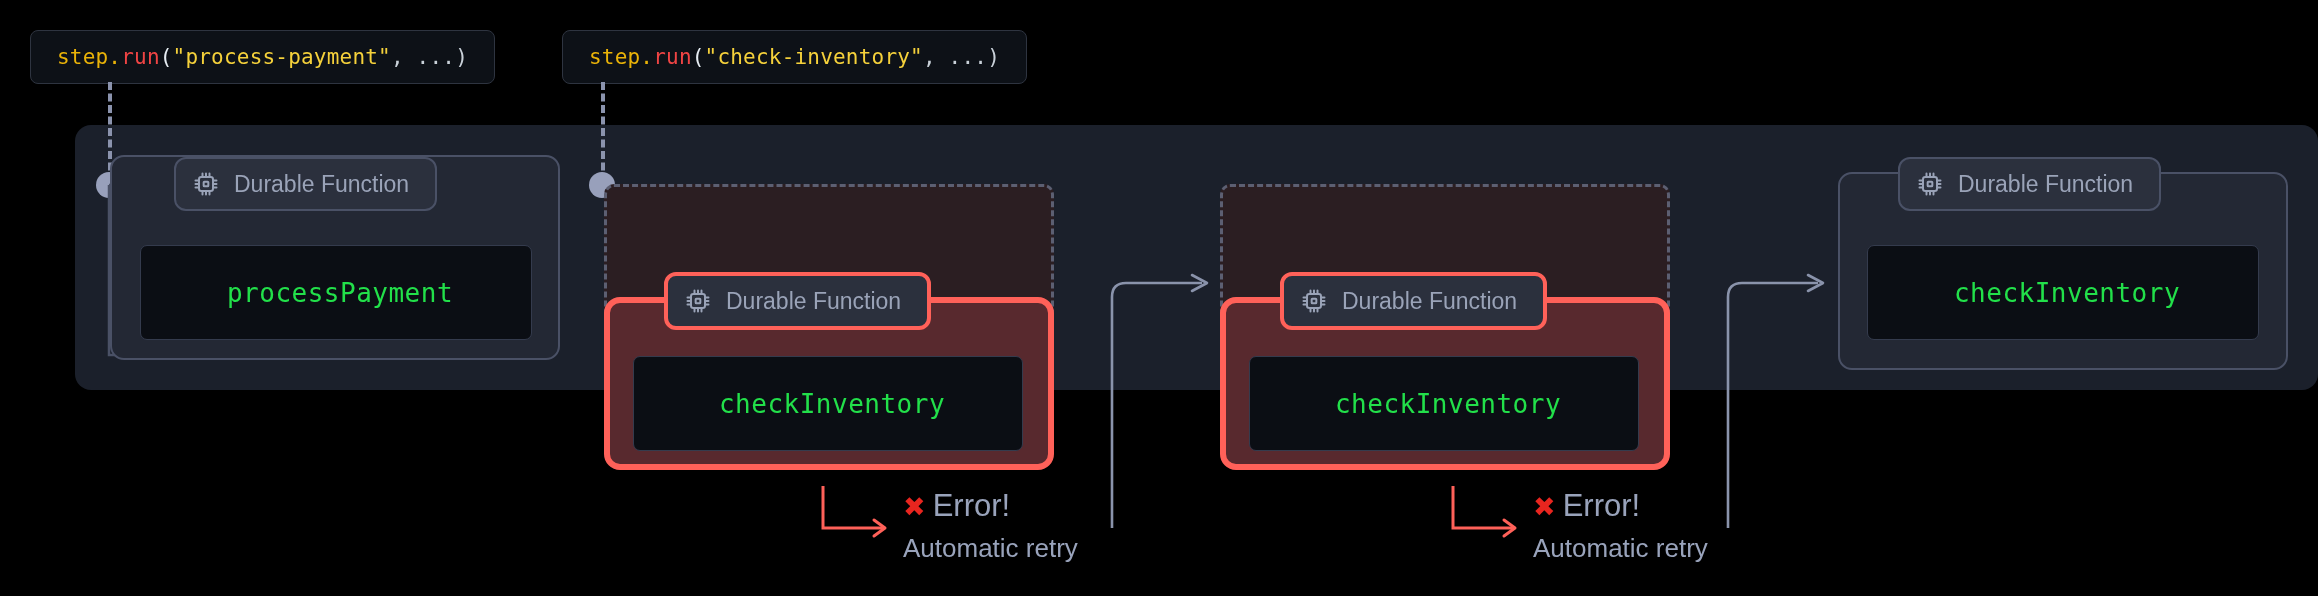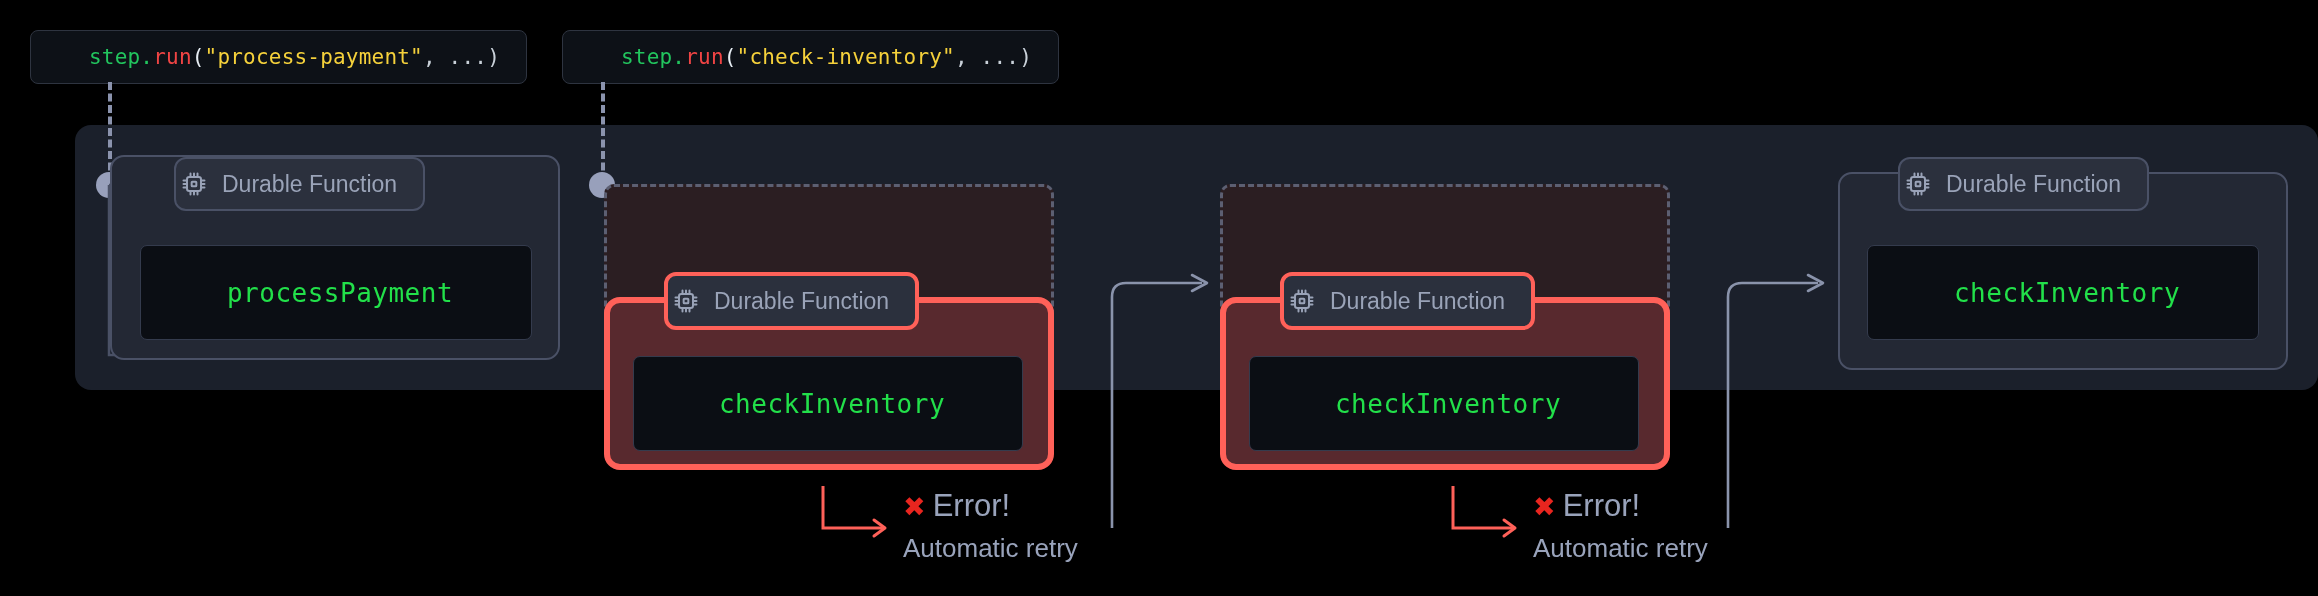--- a/index.html
+++ b/index.html
@@ -25,21 +25,21 @@
     background: #0d1117;
     border: 1.5px solid #2e3440;
     border-radius: 8px;
     padding: 14px 26px;
     font-family: "DejaVu Sans Mono", monospace;
     font-size: 21px;
     letter-spacing: 0.2px;
     white-space: nowrap;
     color: #e6edf3;
   }
-  .tok-plain  { color: #22c55e; margin-left: 32px; }
+  .tok-plain  { color: #eab308; }
   .tok-fn     { color: #ef4444; }
   .tok-punct  { color: #e6edf3; }
   .tok-str    { color: #f5d13b; }
   .tok-dots   { color: #c9d1d9; }
 
   
   .leader {
     position: absolute;
     width: 0;
     border-left: 4px dashed #8b93ad;
@@ -69,21 +69,21 @@
   }
 
   .fn-chip {
     position: absolute;
     display: flex;
     align-items: center;
     gap: 14px;
     background: #2b303d;
     border: 2.5px solid #4a5166;
     border-radius: 12px;
-    padding: 11px 26px 11px 4px;
+    padding: 11px 26px 11px 16px;
     white-space: nowrap;
   }
   .fn-chip.failed {
     border-color: #ff6159;
     border-width: 4px;
   }
   .fn-chip-label {
     font-size: 23px;
     color: #9aa3b8;
     font-family: "Liberation Sans", sans-serif;

